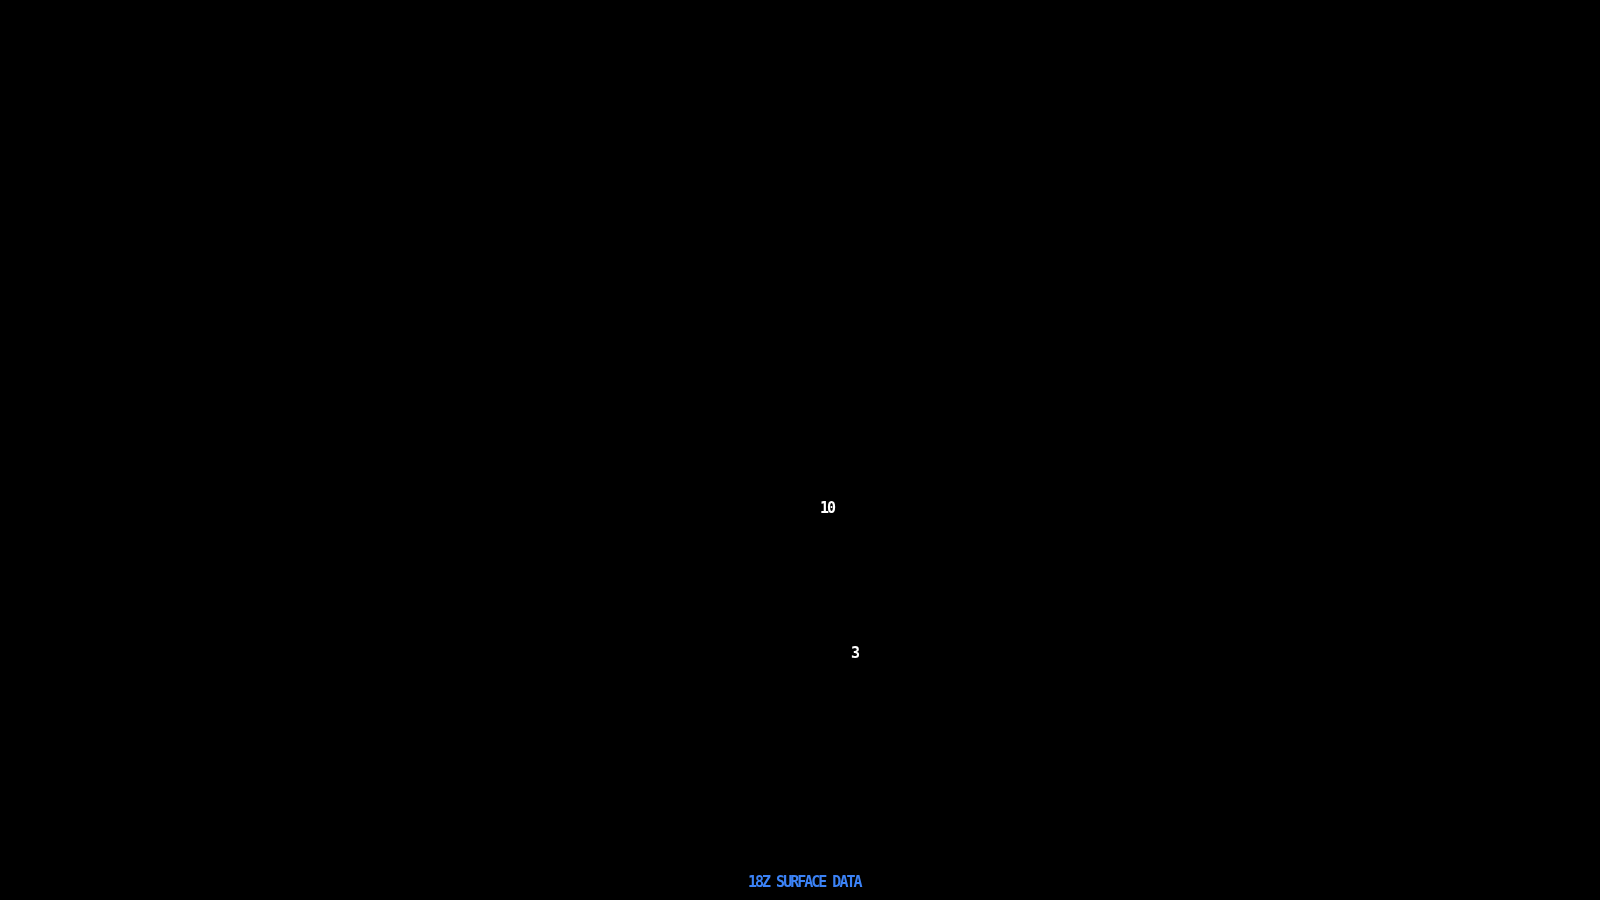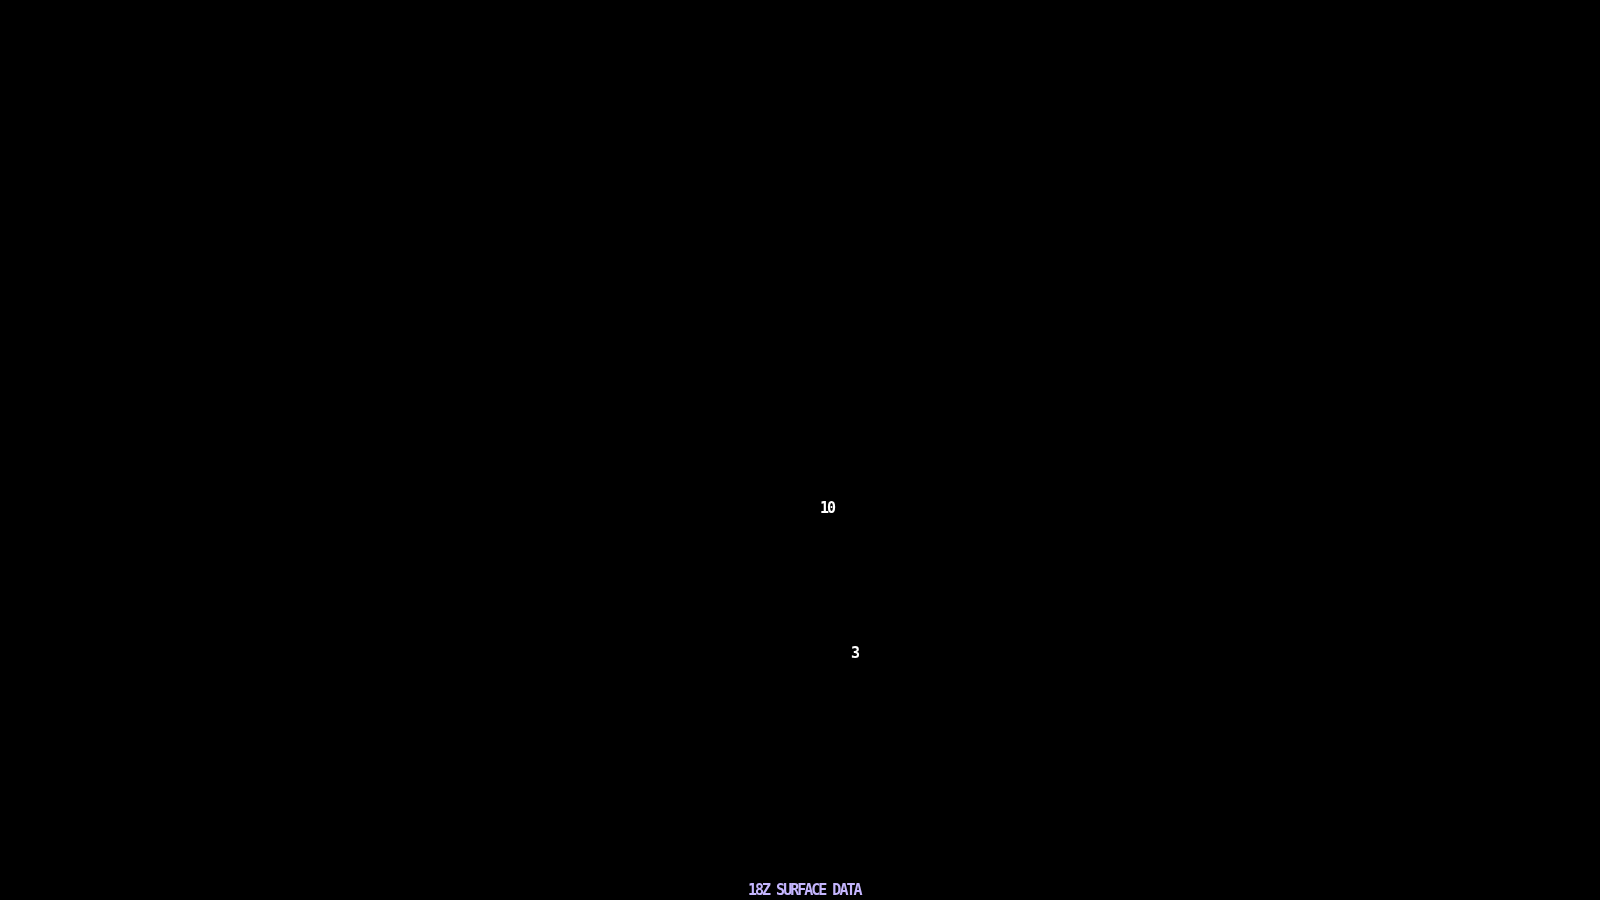--- a/index.html
+++ b/index.html
@@ -21,27 +21,26 @@
     position: absolute;
     color: #ffffff;
     font-size: 15px;
     font-weight: bold;
     letter-spacing: -2px;
     line-height: 1;
     white-space: pre;
   }
   .plot-title {
     position: absolute;
-    color: #c4b5fd;
+    color: #3b82f6;
     font-size: 15px;
     font-weight: bold;
     letter-spacing: -2px;
     line-height: 1;
     white-space: pre;
-    margin-top: 8px;
   }
 </style>
 </head>
 <body>
 
 <div class="plot">
   <span class="station-value" style="left: 782px; top: 501px; margin-left: 38px;">10</span>
   <span class="station-value" style="left: 851px; top: 646px;">3</span>
   <div class="plot-title" style="left: 748px; top: 875px;">18Z SURFACE DATA</div>
 </div>

